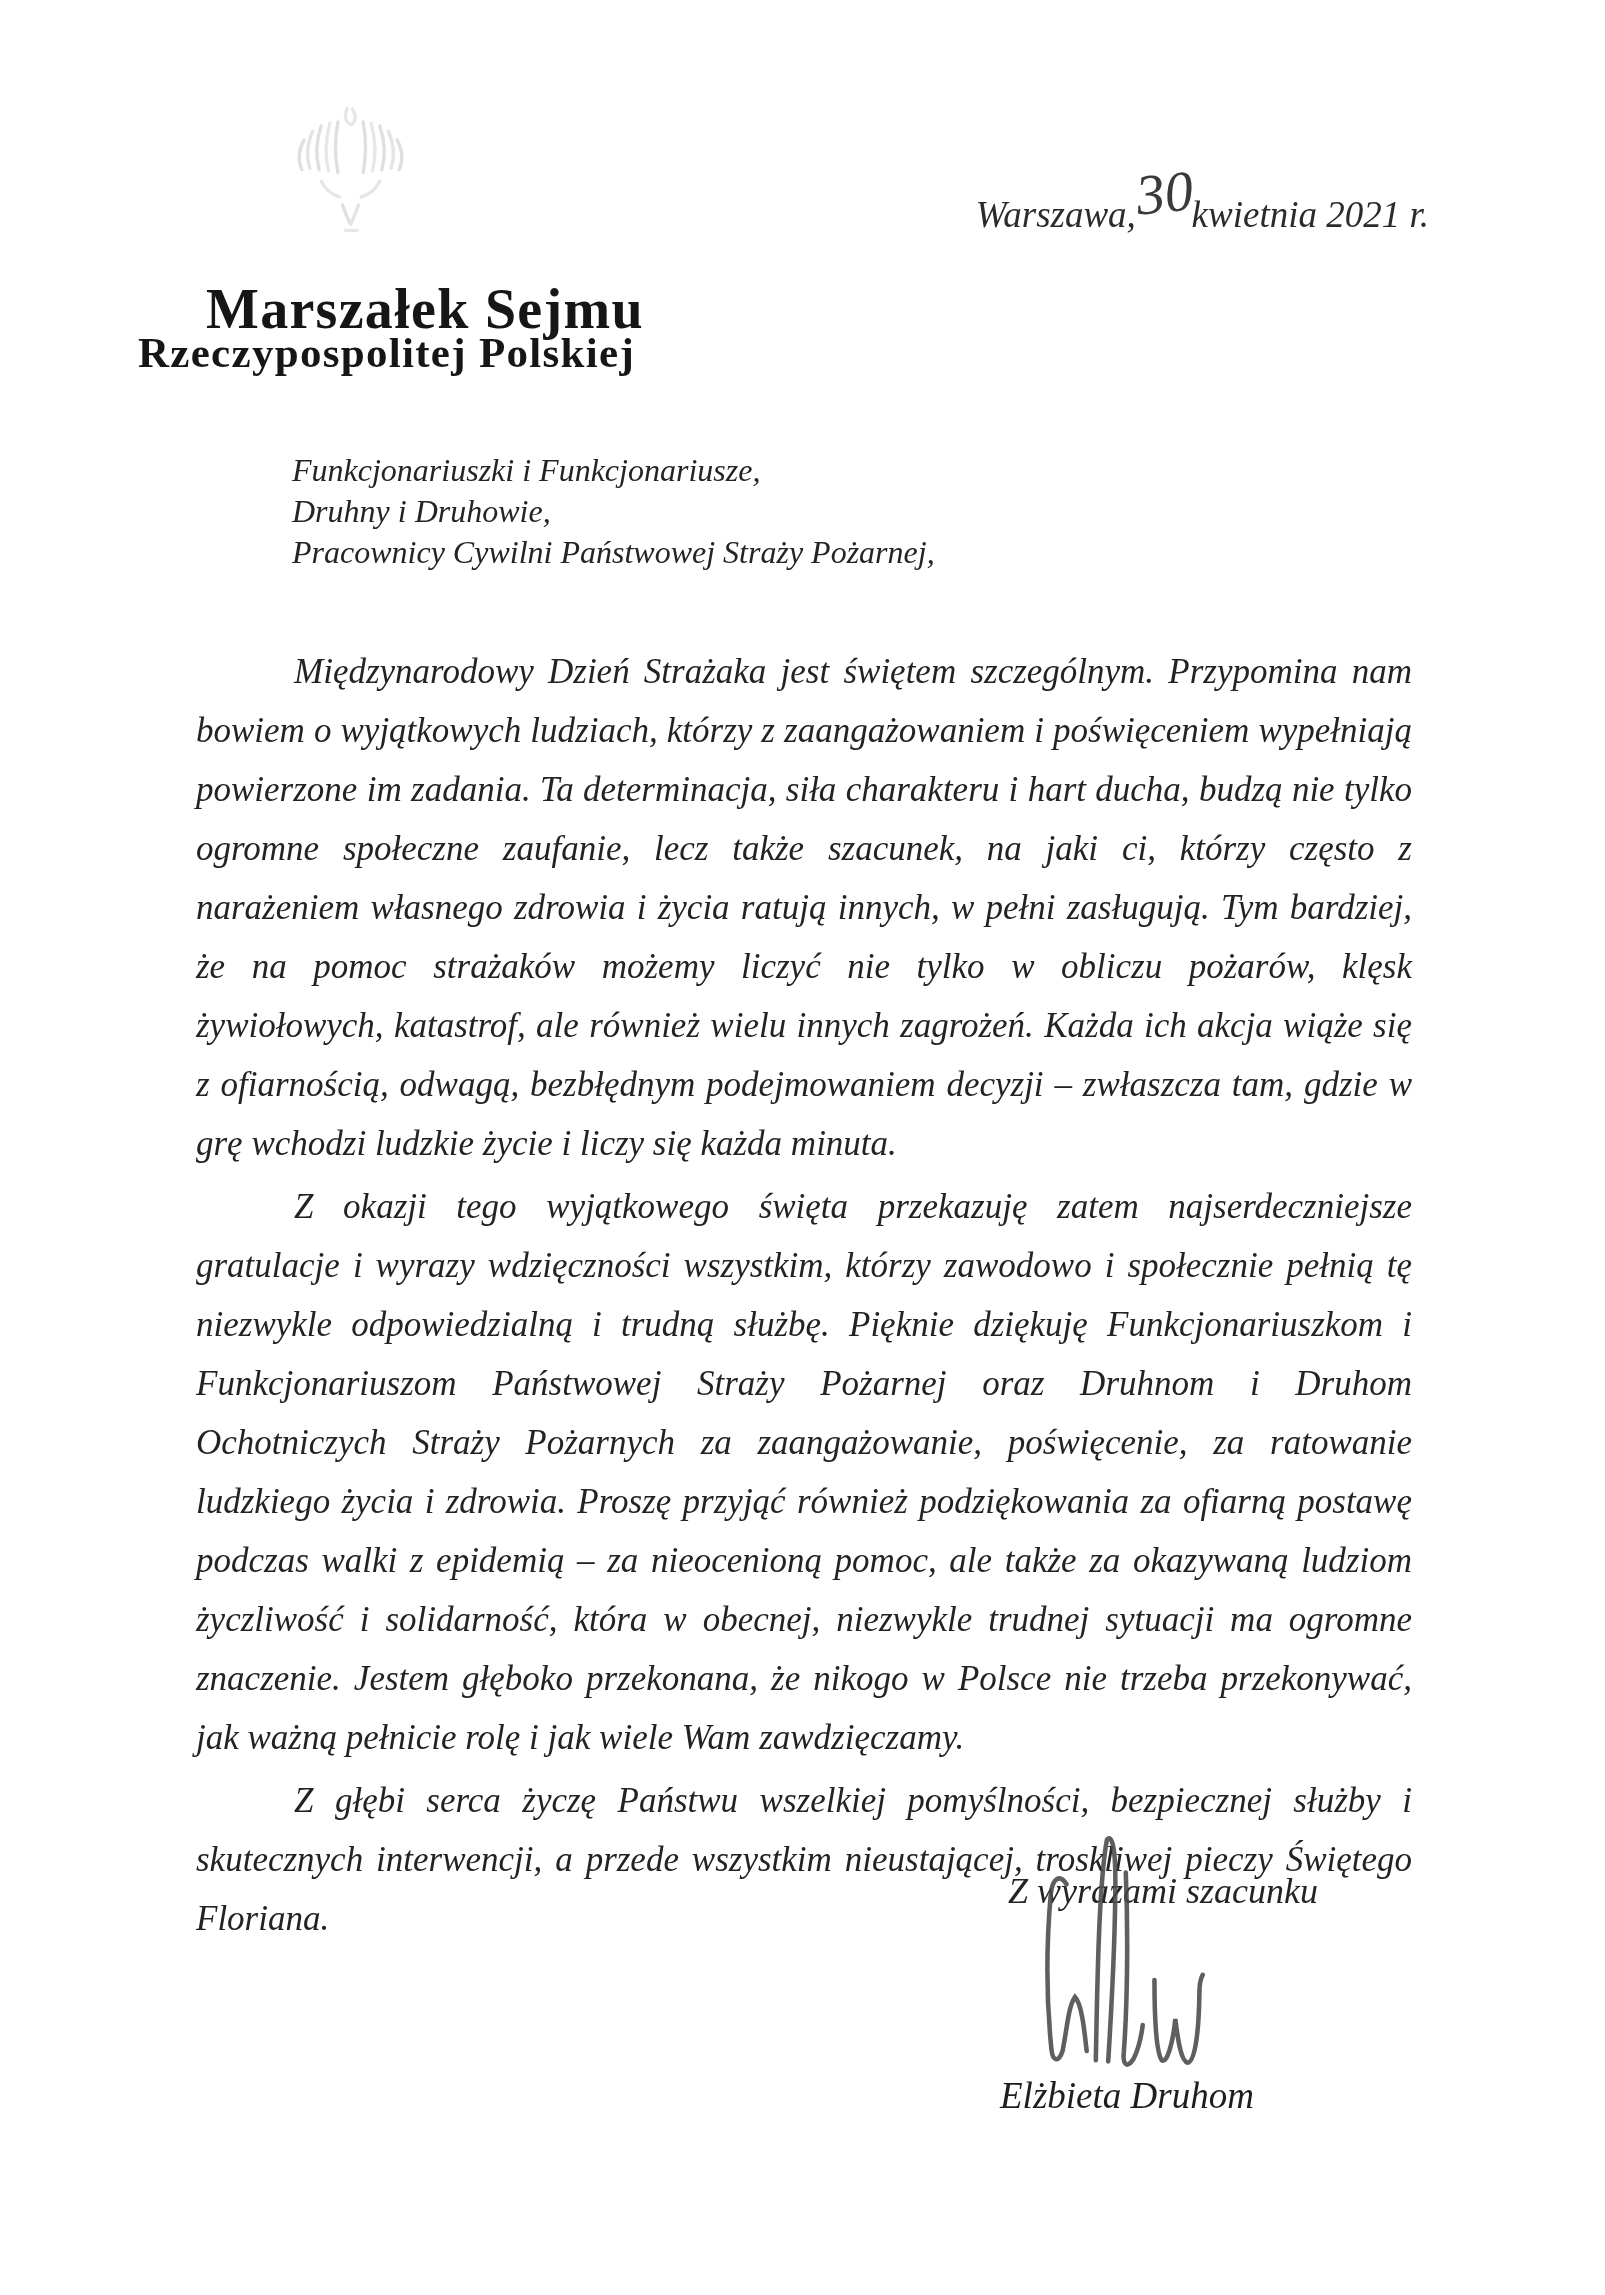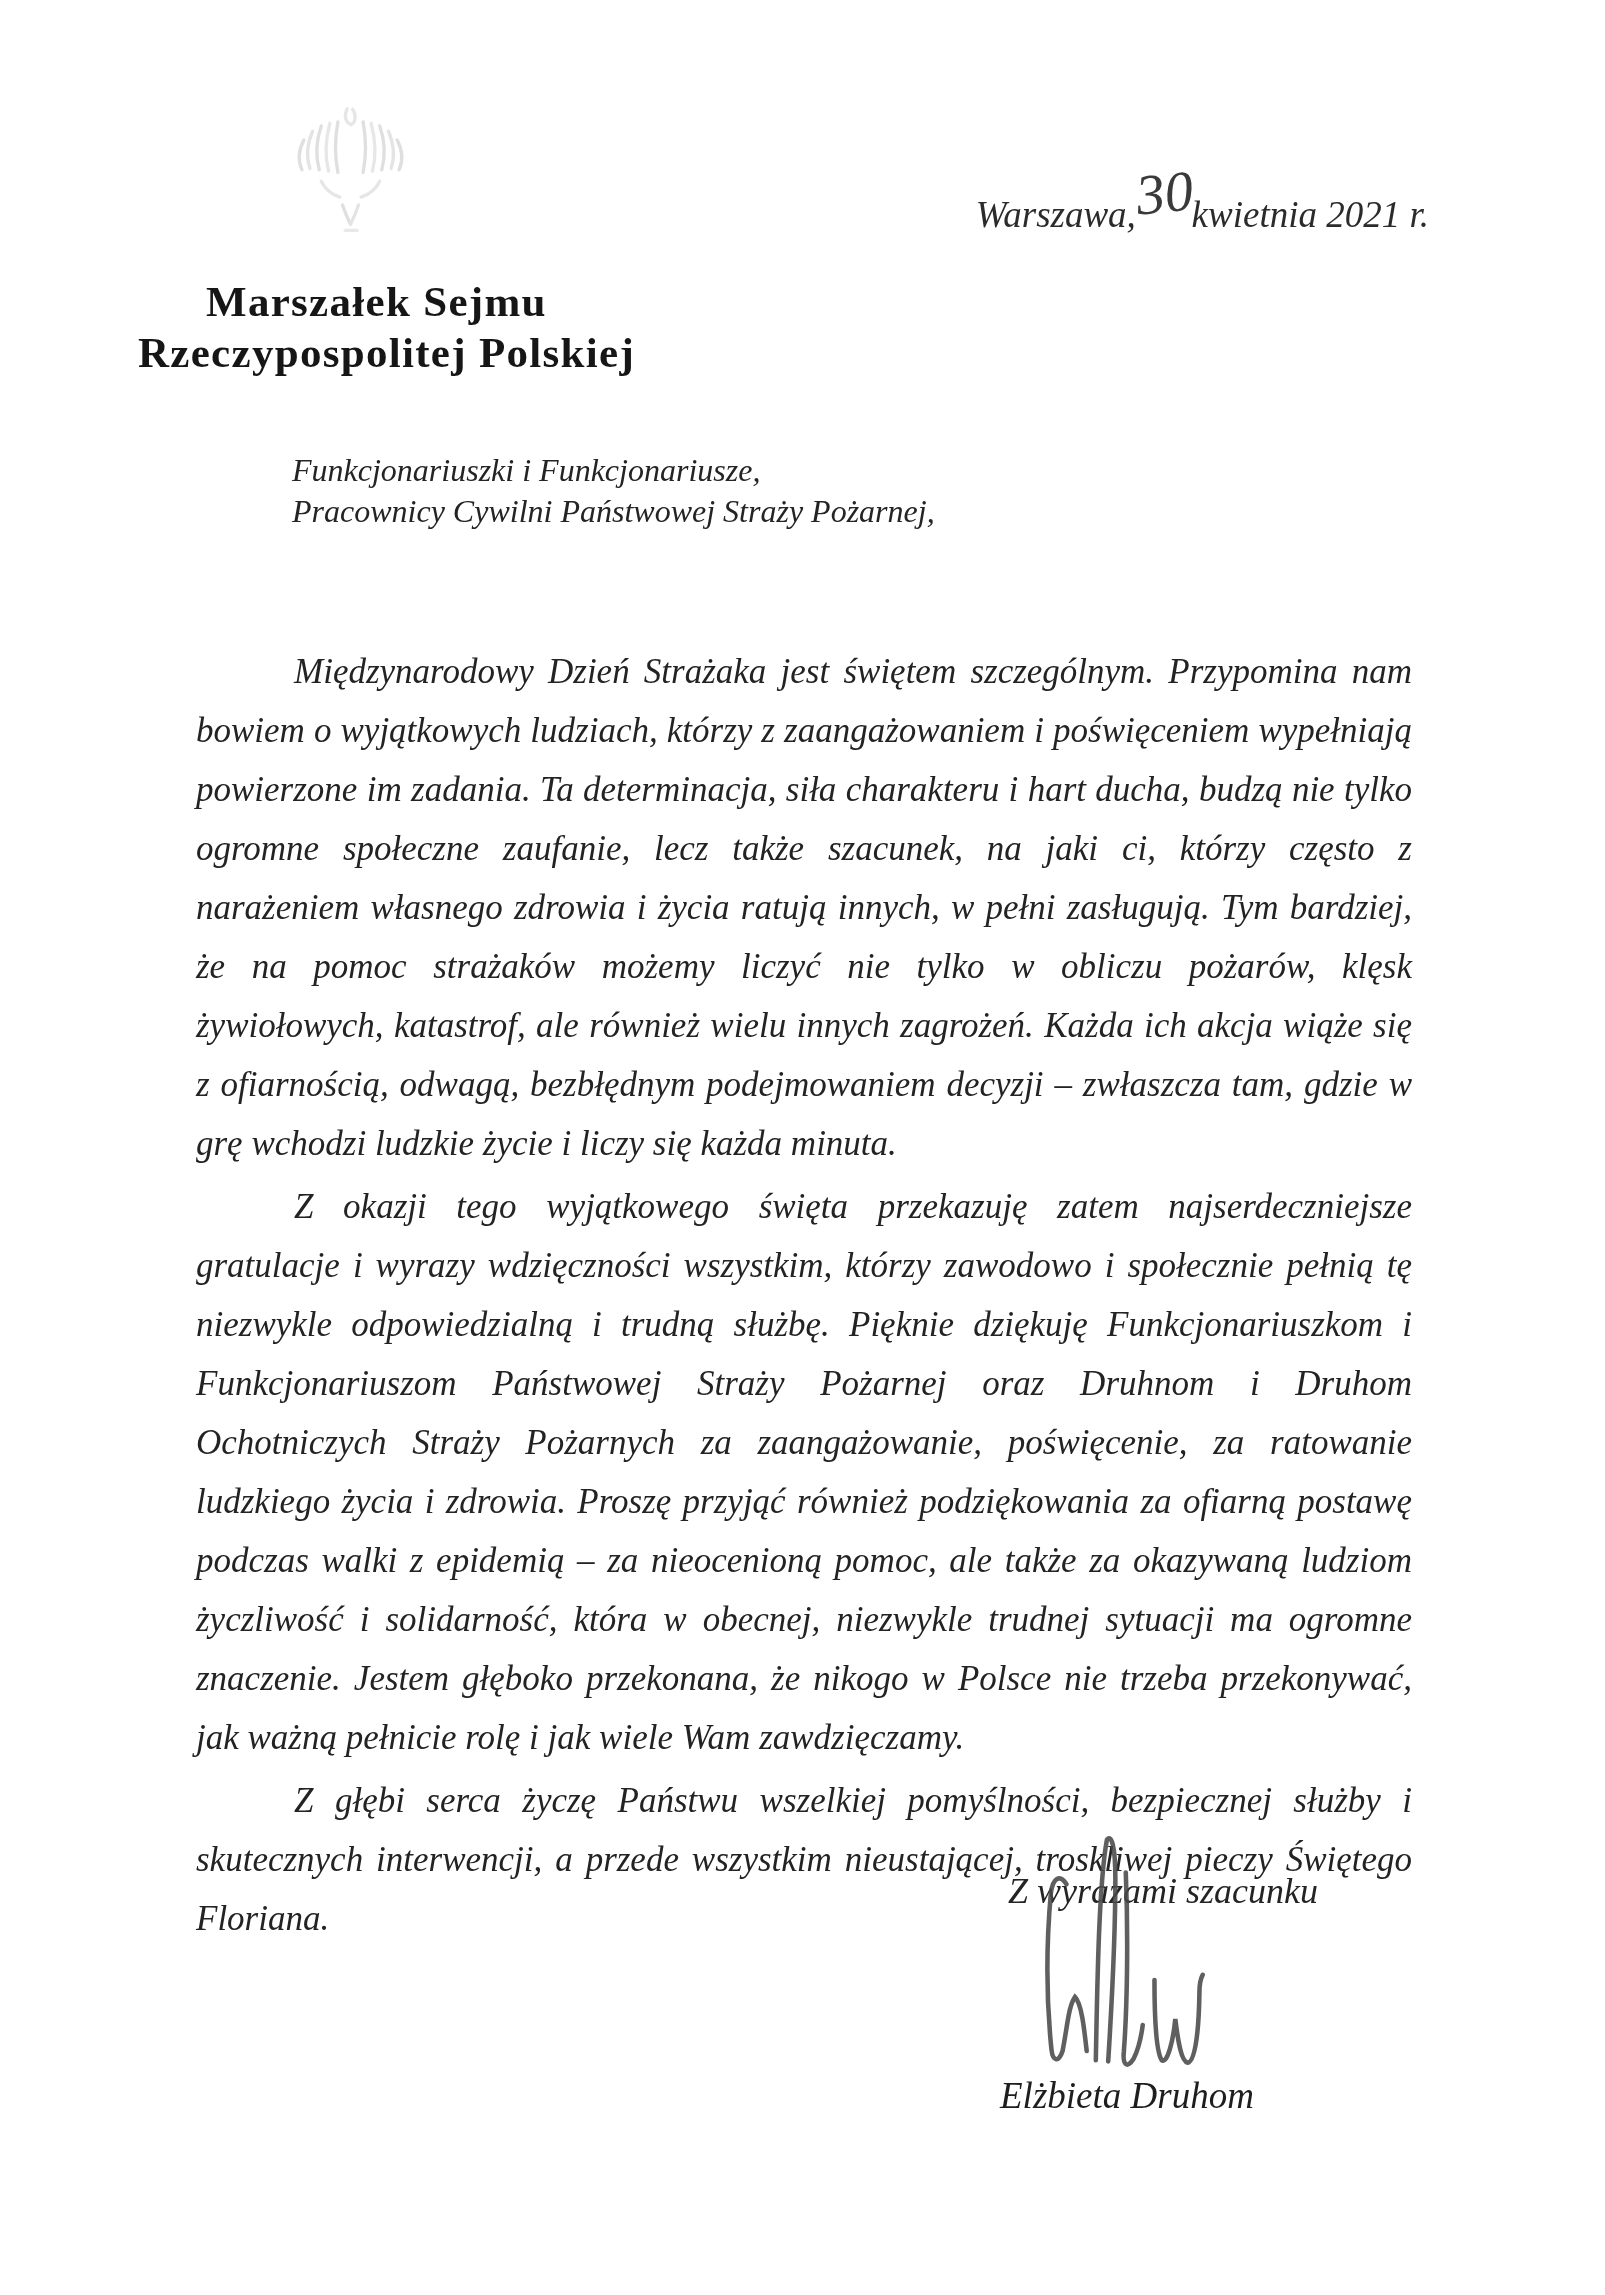--- a/index.html
+++ b/index.html
@@ -15,21 +15,21 @@
   
   .emblem {
     position: absolute; left: 284px; top: 98px;
     width: 133px; height: 141px;
     opacity: 0.85;
   }
 
   
   .lh1 {
     position: absolute; left: 206px; top: 277px;
-    font-size: 43px; font-weight: bold; color: #161616;
+    font-size: 56px; font-weight: bold; color: #161616;
     letter-spacing: 1.3px; white-space: nowrap;
   }
   .lh2 {
     position: absolute; left: 138px; top: 328px;
     font-size: 43px; font-weight: bold; color: #161616;
     letter-spacing: 1.3px; white-space: nowrap;
   }
 
   
   .dateline {
@@ -104,20 +104,21 @@
     <span>Warszawa,</span>
       <span class="hand-day">30</span>
       <span>kwietnia 2021 r.</span>
   </div>
 
   <div class="lh1">Marszałek Sejmu</div>
   <div class="lh2">Rzeczypospolitej Polskiej</div>
 
   <div class="salutation">
     <div>Funkcjonariuszki i Funkcjonariusze,</div>
+    <div>Druhny i Druhowie,</div>
     <div>Pracownicy Cywilni Państwowej Straży Pożarnej,</div>
   </div>
 
   <div class="body-text">
     <p>Międzynarodowy Dzień Strażaka jest świętem szczególnym. Przypomina nam bowiem o wyjątkowych ludziach, którzy z zaangażowaniem i poświęceniem wypełniają powierzone im zadania. Ta determinacja, siła charakteru i hart ducha, budzą nie tylko ogromne społeczne zaufanie, lecz także szacunek, na jaki ci, którzy często z narażeniem własnego zdrowia i życia ratują innych, w pełni zasługują. Tym bardziej, że na pomoc strażaków możemy liczyć nie tylko w obliczu pożarów, klęsk żywiołowych, katastrof, ale również wielu innych zagrożeń. Każda ich akcja wiąże się z ofiarnością, odwagą, bezbłędnym podejmowaniem decyzji – zwłaszcza tam, gdzie w grę wchodzi ludzkie życie i liczy się każda minuta.</p>
     <p>Z okazji tego wyjątkowego święta przekazuję zatem najserdeczniejsze gratulacje i wyrazy wdzięczności wszystkim, którzy zawodowo i społecznie pełnią tę niezwykle odpowiedzialną i trudną służbę. Pięknie dziękuję Funkcjonariuszkom i Funkcjonariuszom Państwowej Straży Pożarnej oraz Druhnom i Druhom Ochotniczych Straży Pożarnych za zaangażowanie, poświęcenie, za ratowanie ludzkiego życia i zdrowia. Proszę przyjąć również podziękowania za ofiarną postawę podczas walki z epidemią – za nieocenioną pomoc, ale także za okazywaną ludziom życzliwość i solidarność, która w obecnej, niezwykle trudnej sytuacji ma ogromne znaczenie. Jestem głęboko przekonana, że nikogo w Polsce nie trzeba przekonywać, jak ważną pełnicie rolę i jak wiele Wam zawdzięczamy.</p>
     <p>Z głębi serca życzę Państwu wszelkiej pomyślności, bezpiecznej służby i skutecznych interwencji, a przede wszystkim nieustającej, troskliwej pieczy Świętego Floriana.</p>
   </div>
 
   <div class="closing">Z wyrazami szacunku</div>

